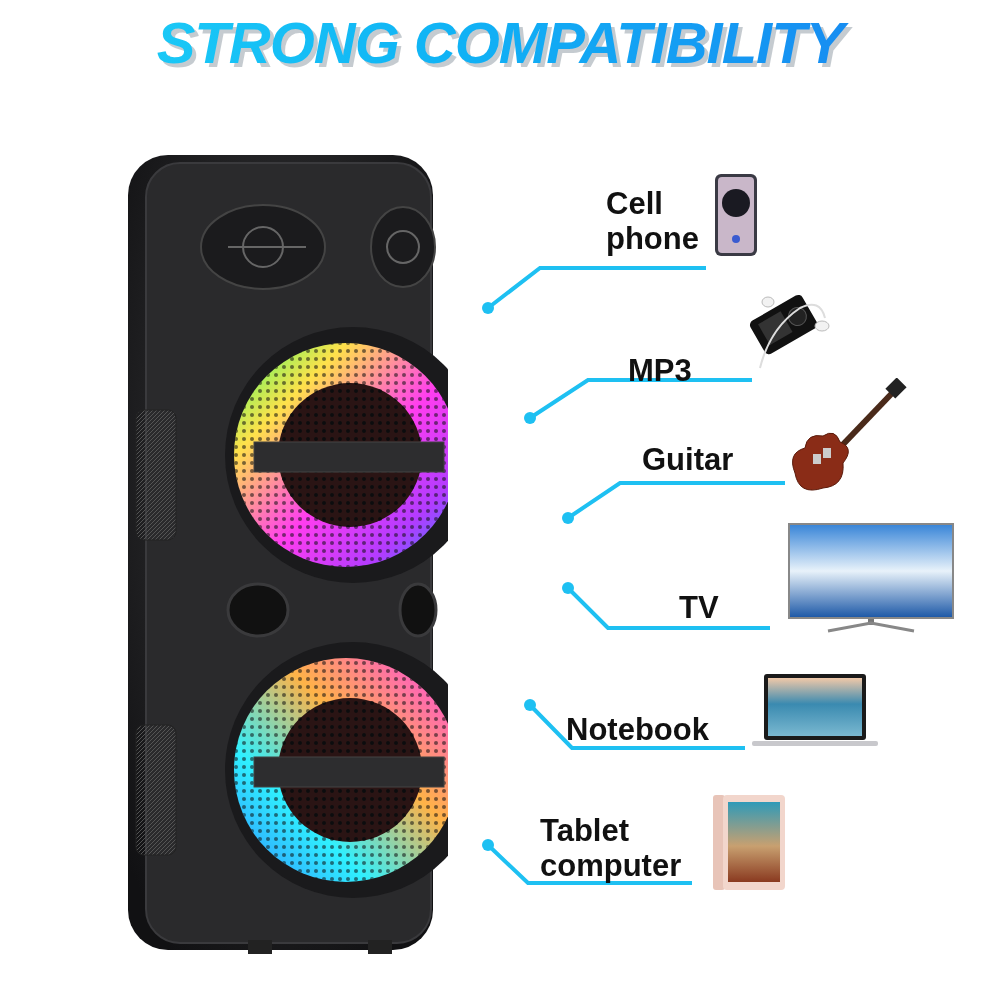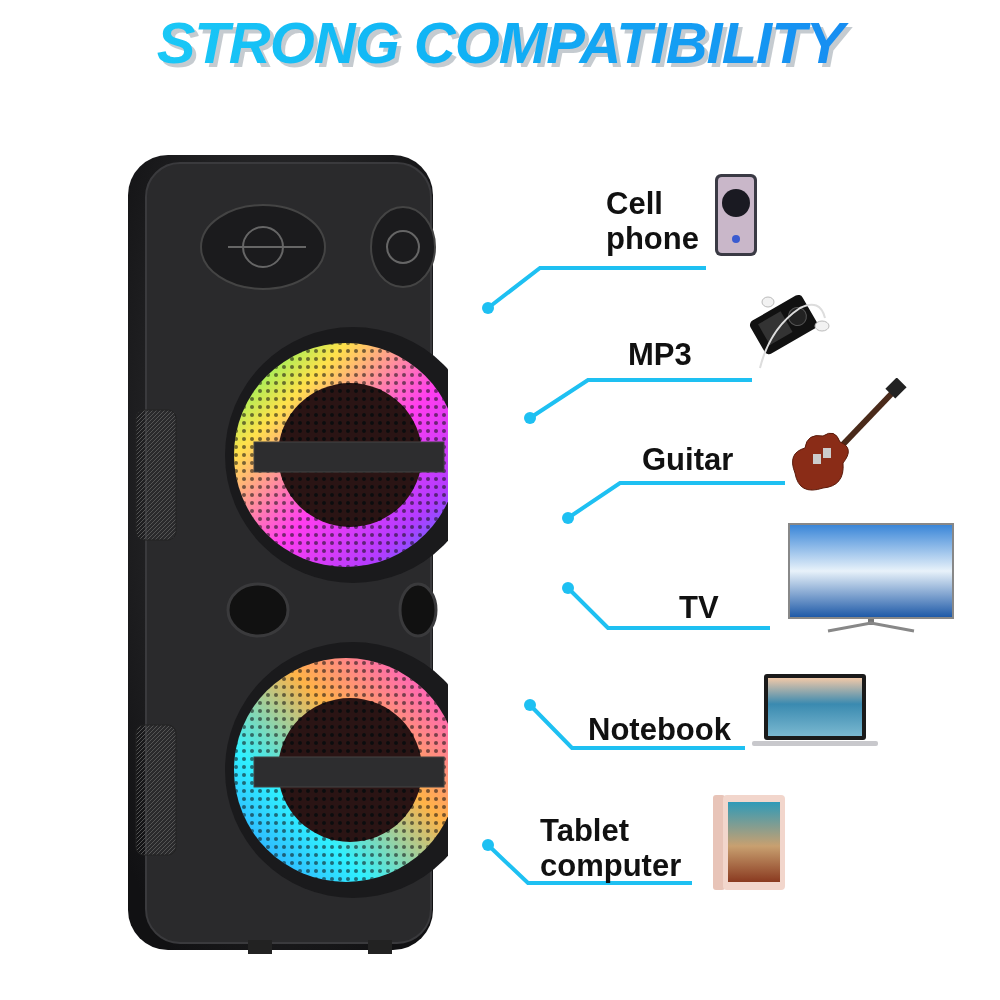--- a/index.html
+++ b/index.html
@@ -93,30 +93,30 @@
     <circle cx="568" cy="588" r="6"></circle>
     <circle cx="530" cy="705" r="6"></circle>
     <circle cx="488" cy="845" r="6"></circle>
   </g>
 </svg>
 
 <div class="label" style="left:562px;top:186px;margin-left:44px;">
   <div>Cell</div>
   <div>phone</div>
 </div>
-<div class="label" style="left:628px;top:337px;text-align:right;">
+<div class="label" style="left:628px;top:353px;text-align:right;">
   <div>MP3</div>
 </div>
 <div class="label" style="left:642px;top:442px;">
   <div>Guitar</div>
 </div>
 <div class="label" style="left:661px;top:590px;margin-left:18px;">
   <div>TV</div>
 </div>
-<div class="label" style="left:588px;top:712px;">
+<div class="label" style="left:566px;top:712px;">
   <div>Notebook</div>
 </div>
 <div class="label" style="left:540px;top:813px;">
   <div>Tablet</div>
   <div>computer</div>
 </div>
 
 <svg class="device" style="left:714px;top:173px;width:44px;height:84px;" viewBox="0 0 44 84">
   <rect x="1" y="1" width="42" height="82" rx="6" fill="#3a3a44"></rect>
   <rect x="4" y="4" width="36" height="76" rx="4" fill="#c9b7c9"></rect>

